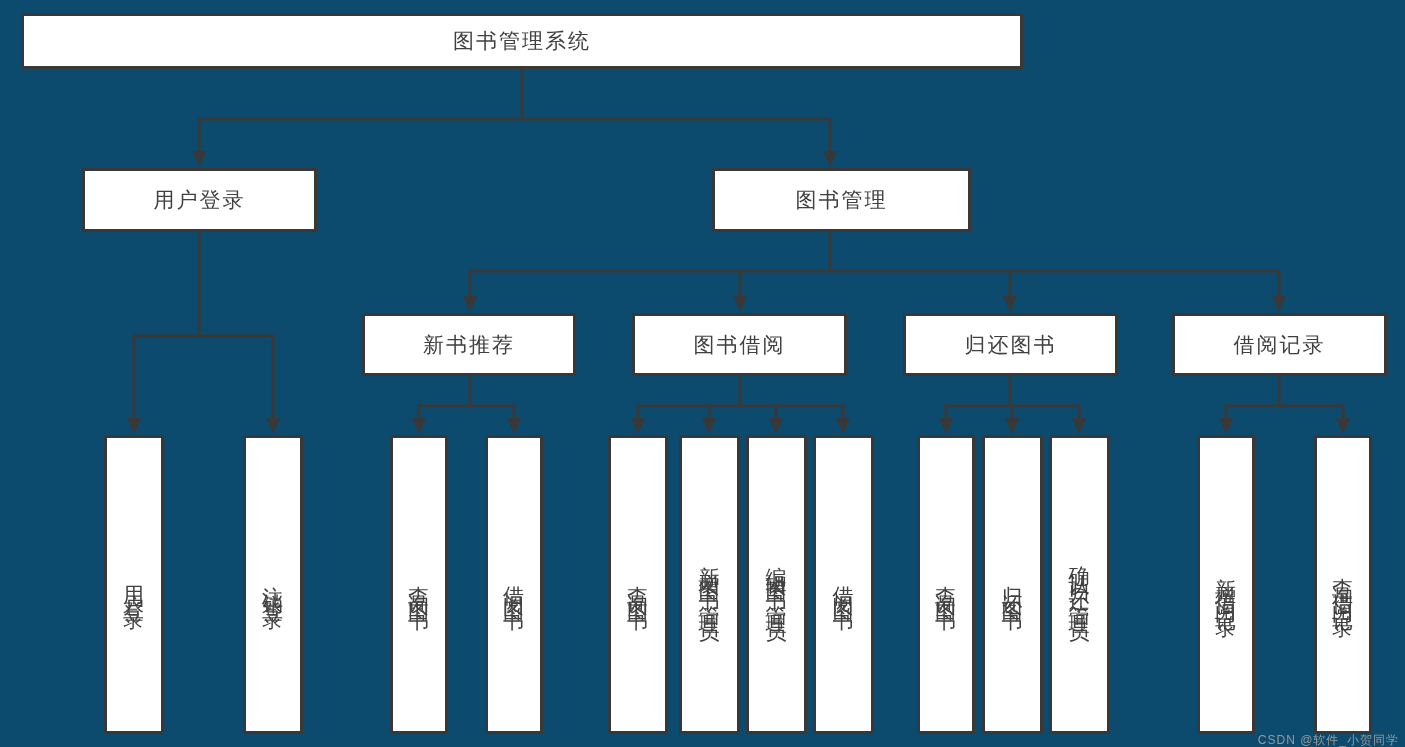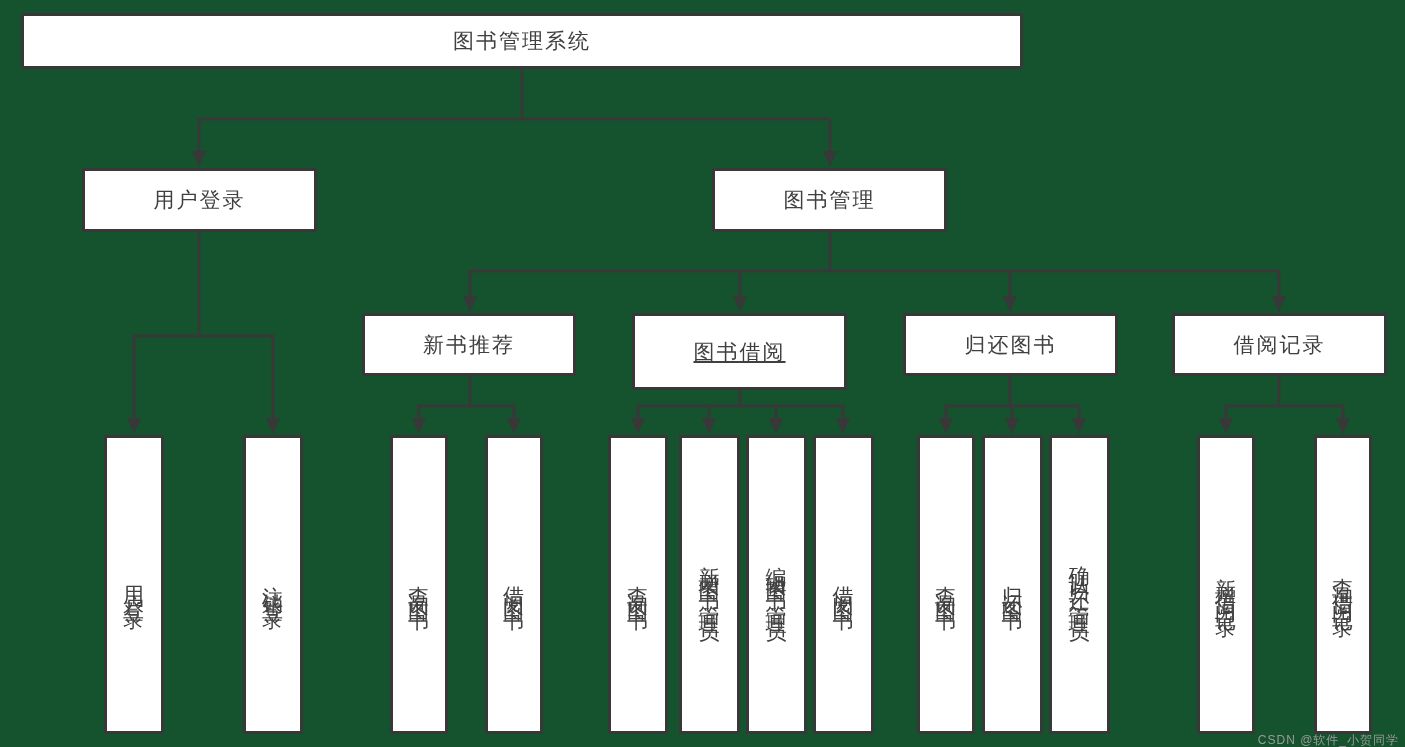--- a/index.html
+++ b/index.html
@@ -5,21 +5,21 @@
   html, body {
     margin: 0;
     padding: 0;
     background: #ffffff;
     font-family: "Liberation Sans", sans-serif;
   }
   .canvas {
     position: relative;
     width: 1405px;
     height: 747px;
-    background: #14532d;
+    background: #0c4a6e;
     overflow: hidden;
   }
   .connectors {
     position: absolute;
     left: 0;
     top: 0;
     z-index: 0;
   }
   .box {
     position: absolute;
@@ -137,28 +137,28 @@
     </g>
   </svg>
 
   <div class="box root h" style="left:21px; top:13px; width:1002px; height:56px;">
     <span>图书管理系统</span>
   </div>
 
   <div class="box h" style="left:82px; top:168px; width:235px; height:64px;">
     <span>用户登录</span>
   </div>
-  <div class="box h" style="left:712px; top:168px; width:235px; height:64px;">
+  <div class="box h" style="left:712px; top:168px; width:259px; height:64px;">
     <span>图书管理</span>
   </div>
 
   <div class="box h" style="left:362px; top:313px; width:214px; height:63px;">
     <span>新书推荐</span>
   </div>
-  <div class="box h" style="left:632px; top:313px; width:215px; height:77px;text-decoration:underline;">
+  <div class="box h" style="left:632px; top:313px; width:215px; height:63px;">
     <span>图书借阅</span>
   </div>
   <div class="box h" style="left:903px; top:313px; width:215px; height:63px;">
     <span>归还图书</span>
   </div>
   <div class="box h" style="left:1172px; top:313px; width:215px; height:63px;">
     <span>借阅记录</span>
   </div>
 
   <div class="box v" style="left:104px; top:435px; width:60px; height:299px;">

